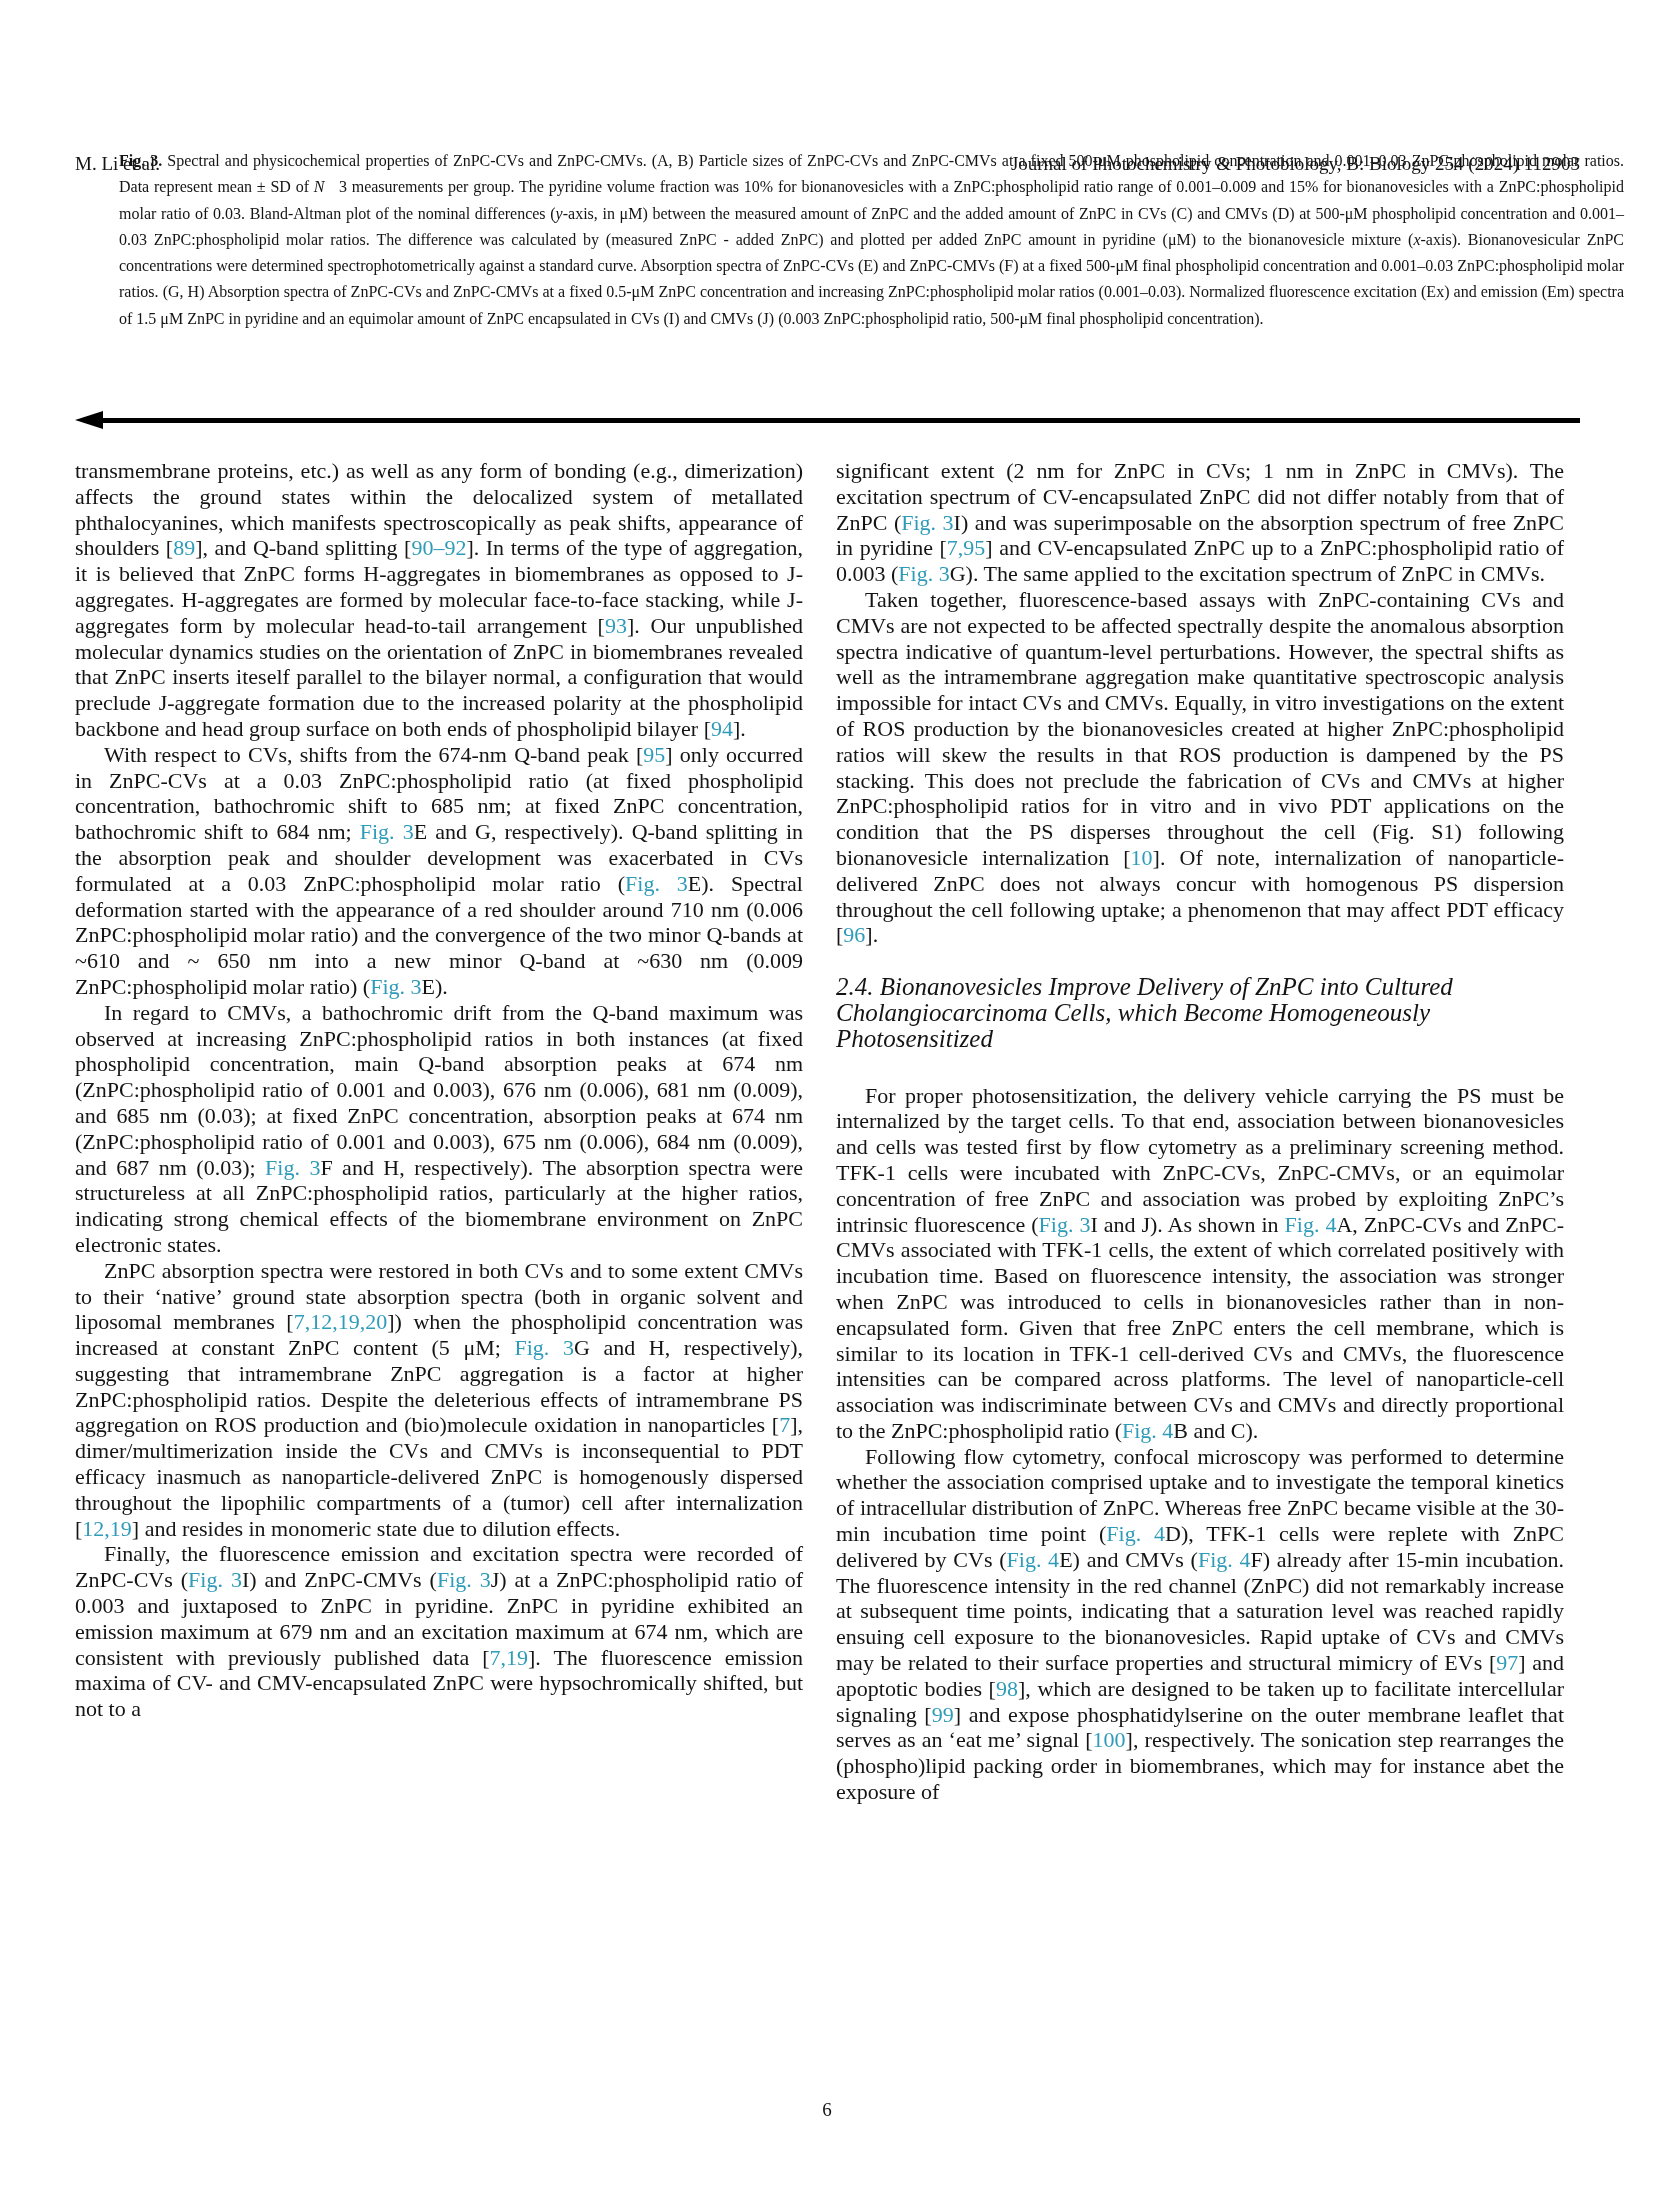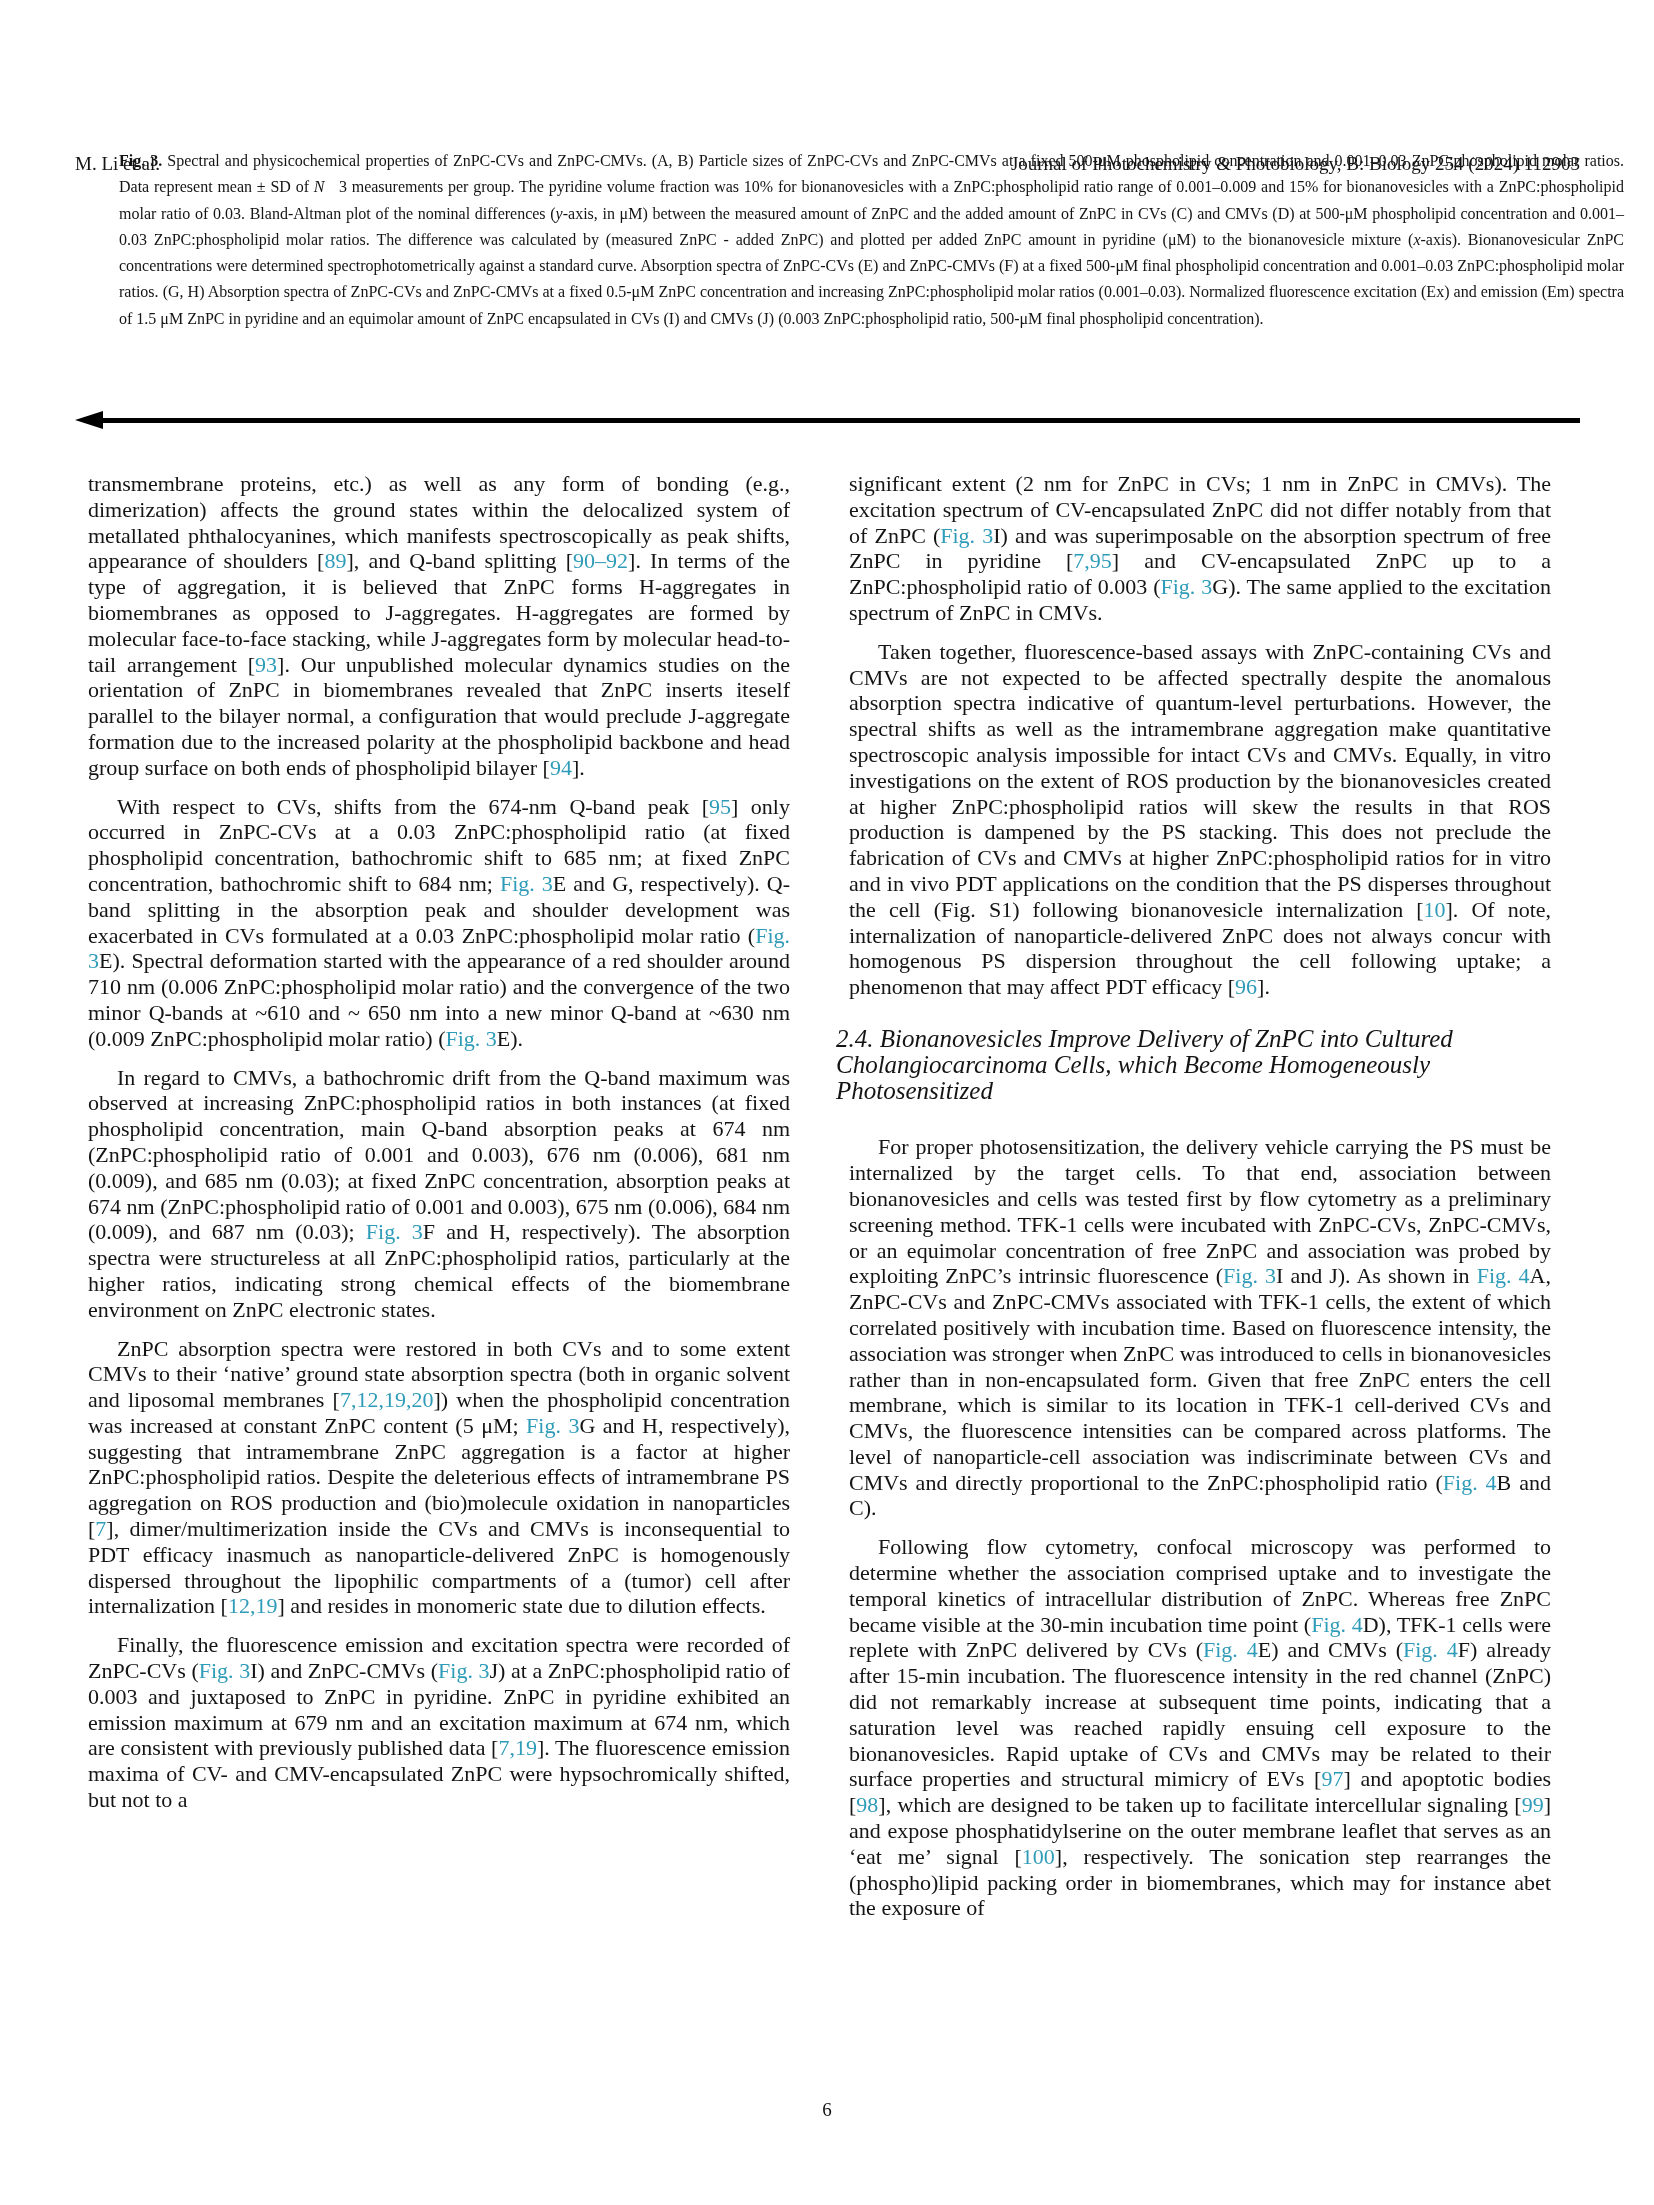--- a/index.html
+++ b/index.html
@@ -38,21 +38,21 @@
   .arrow-line { flex: 1; height: 5px; background: #000; margin-left: -1px; }
 
   .col {
     position: absolute; top: 458px; width: 728px;
     font-size: 22px; line-height: 25.8px;
     text-align: justify;
   }
   .col-left  { left: 75px; }
   .col-right { left: 836px; }
 
-  .para { margin: 13px; }
+  .para { margin: 0; }
   .para.indent { text-indent: 29px; }
 
   .subsection {
     font-size: 25px; font-weight: normal; font-style: italic;
     margin: 26px 0 31px 0; text-align: left; line-height: 25.8px;
   }
 
   .bold { font-weight: bold; }
   .italic { font-style: italic; }
   .cite { color: var(--cite, #2E9BB8); }

